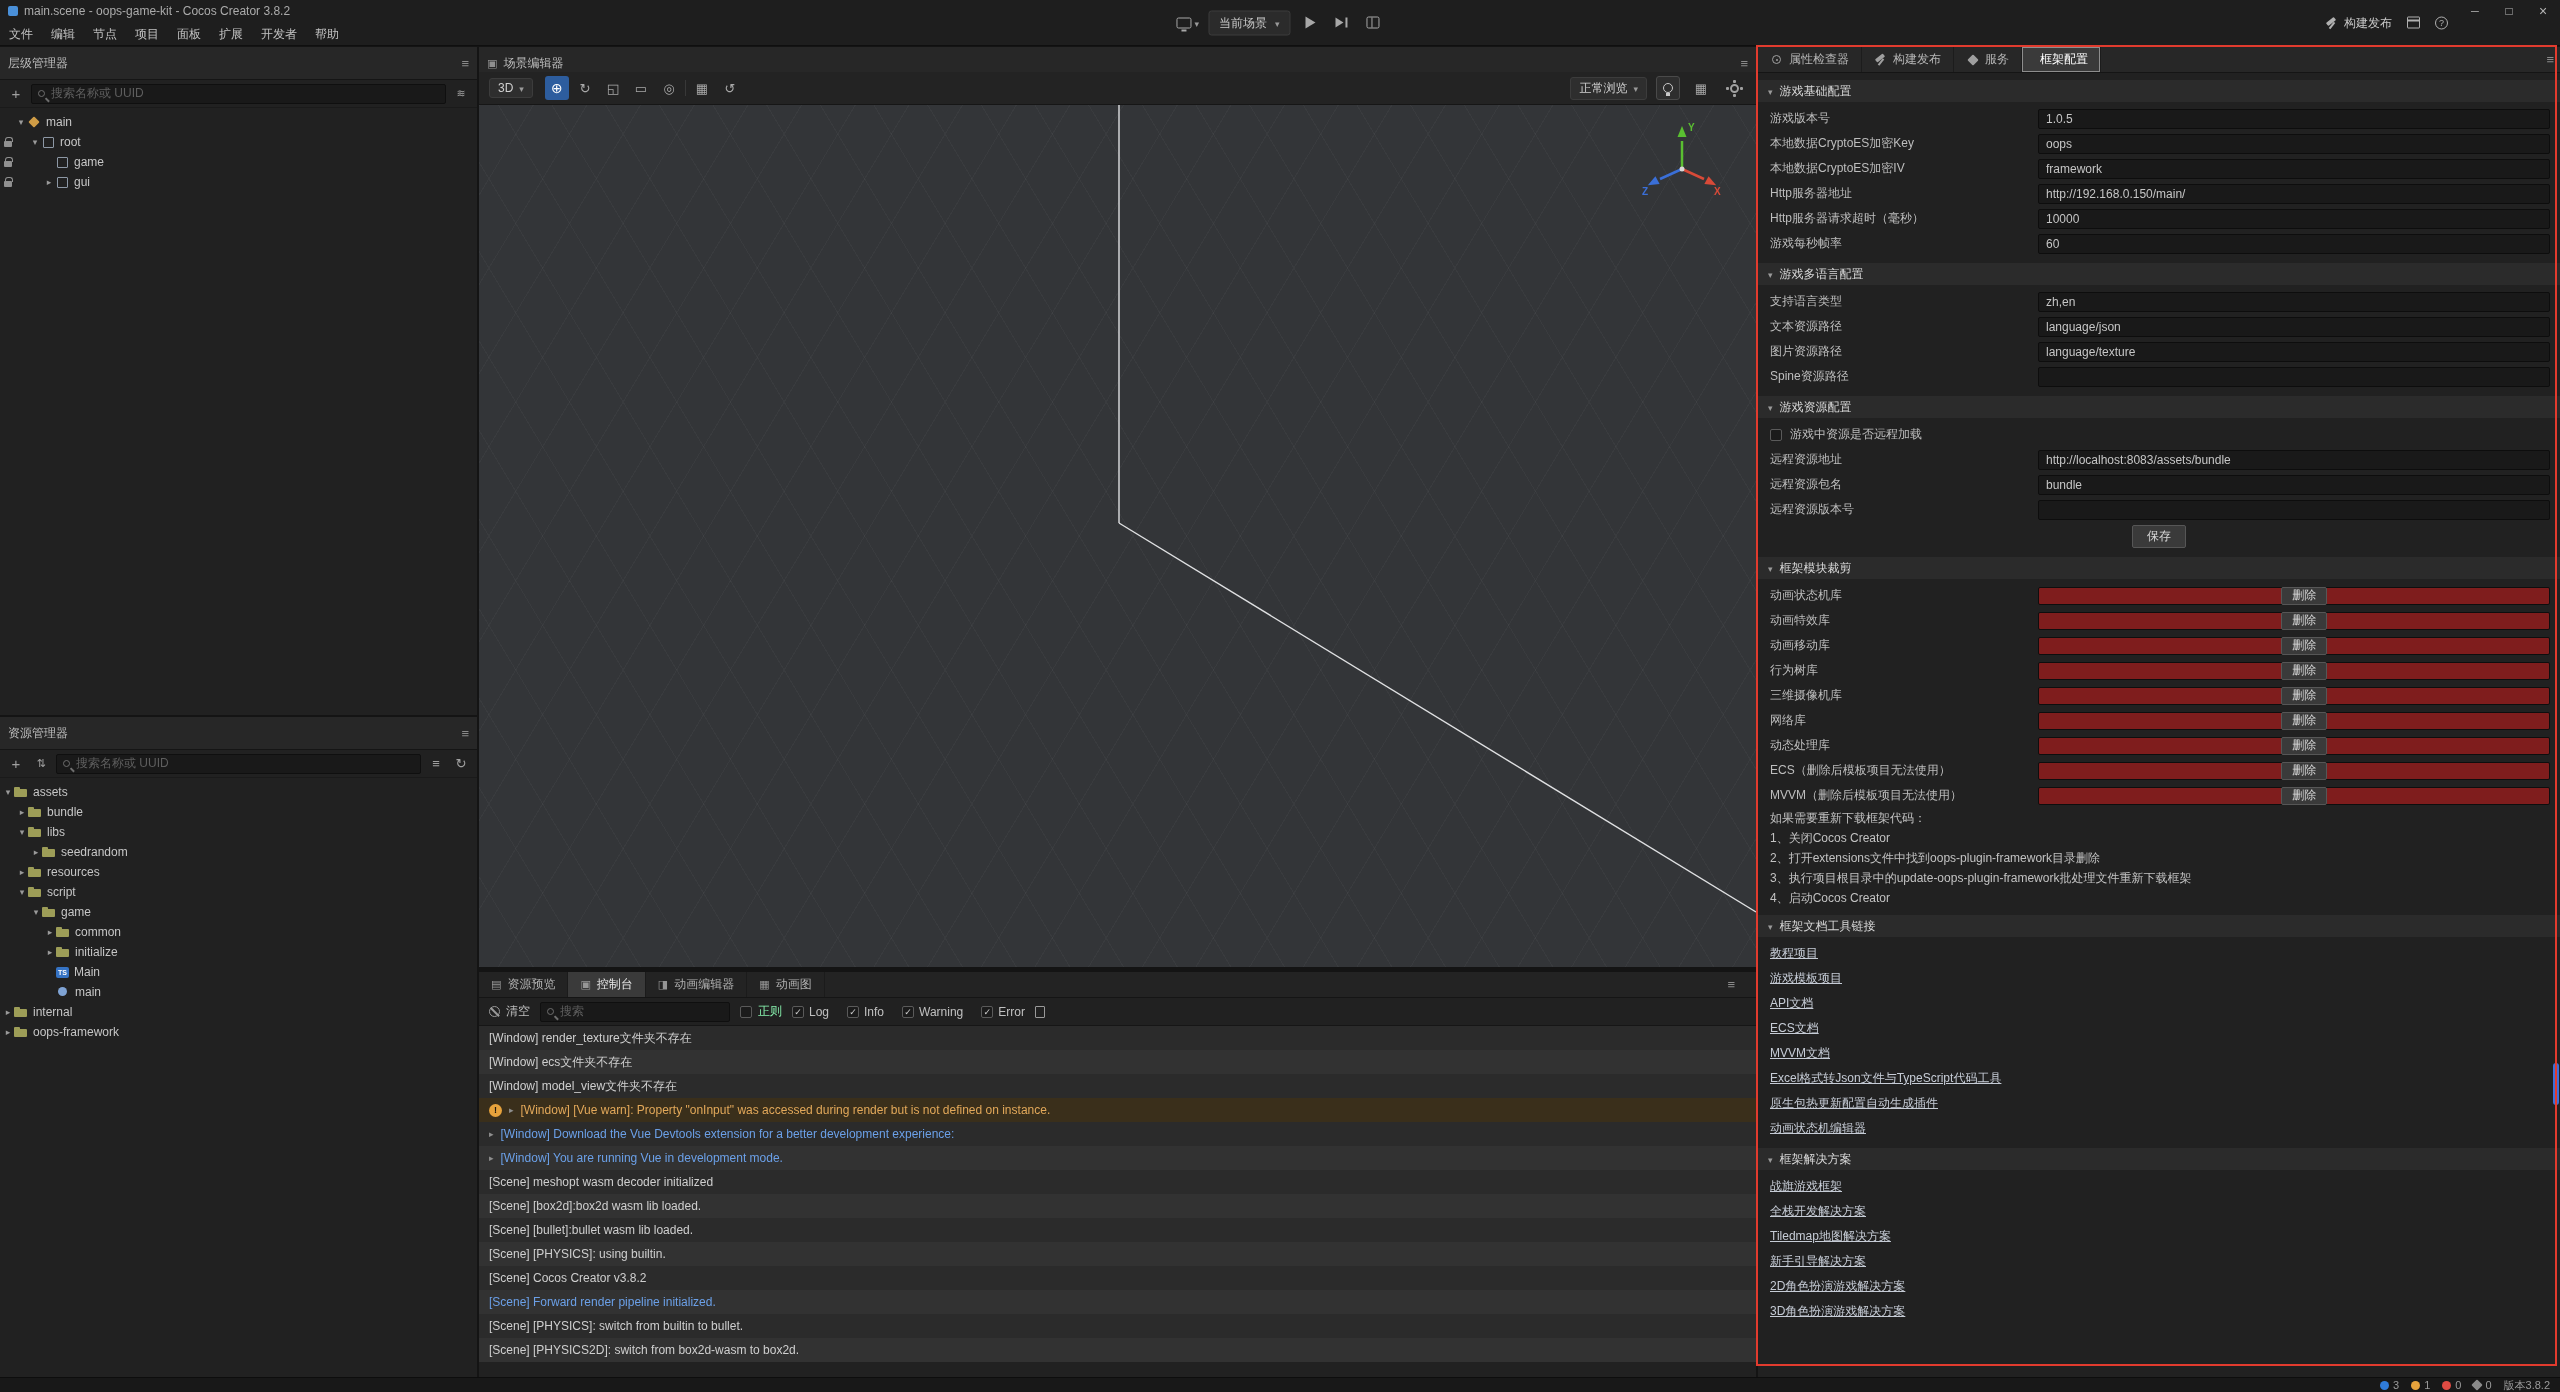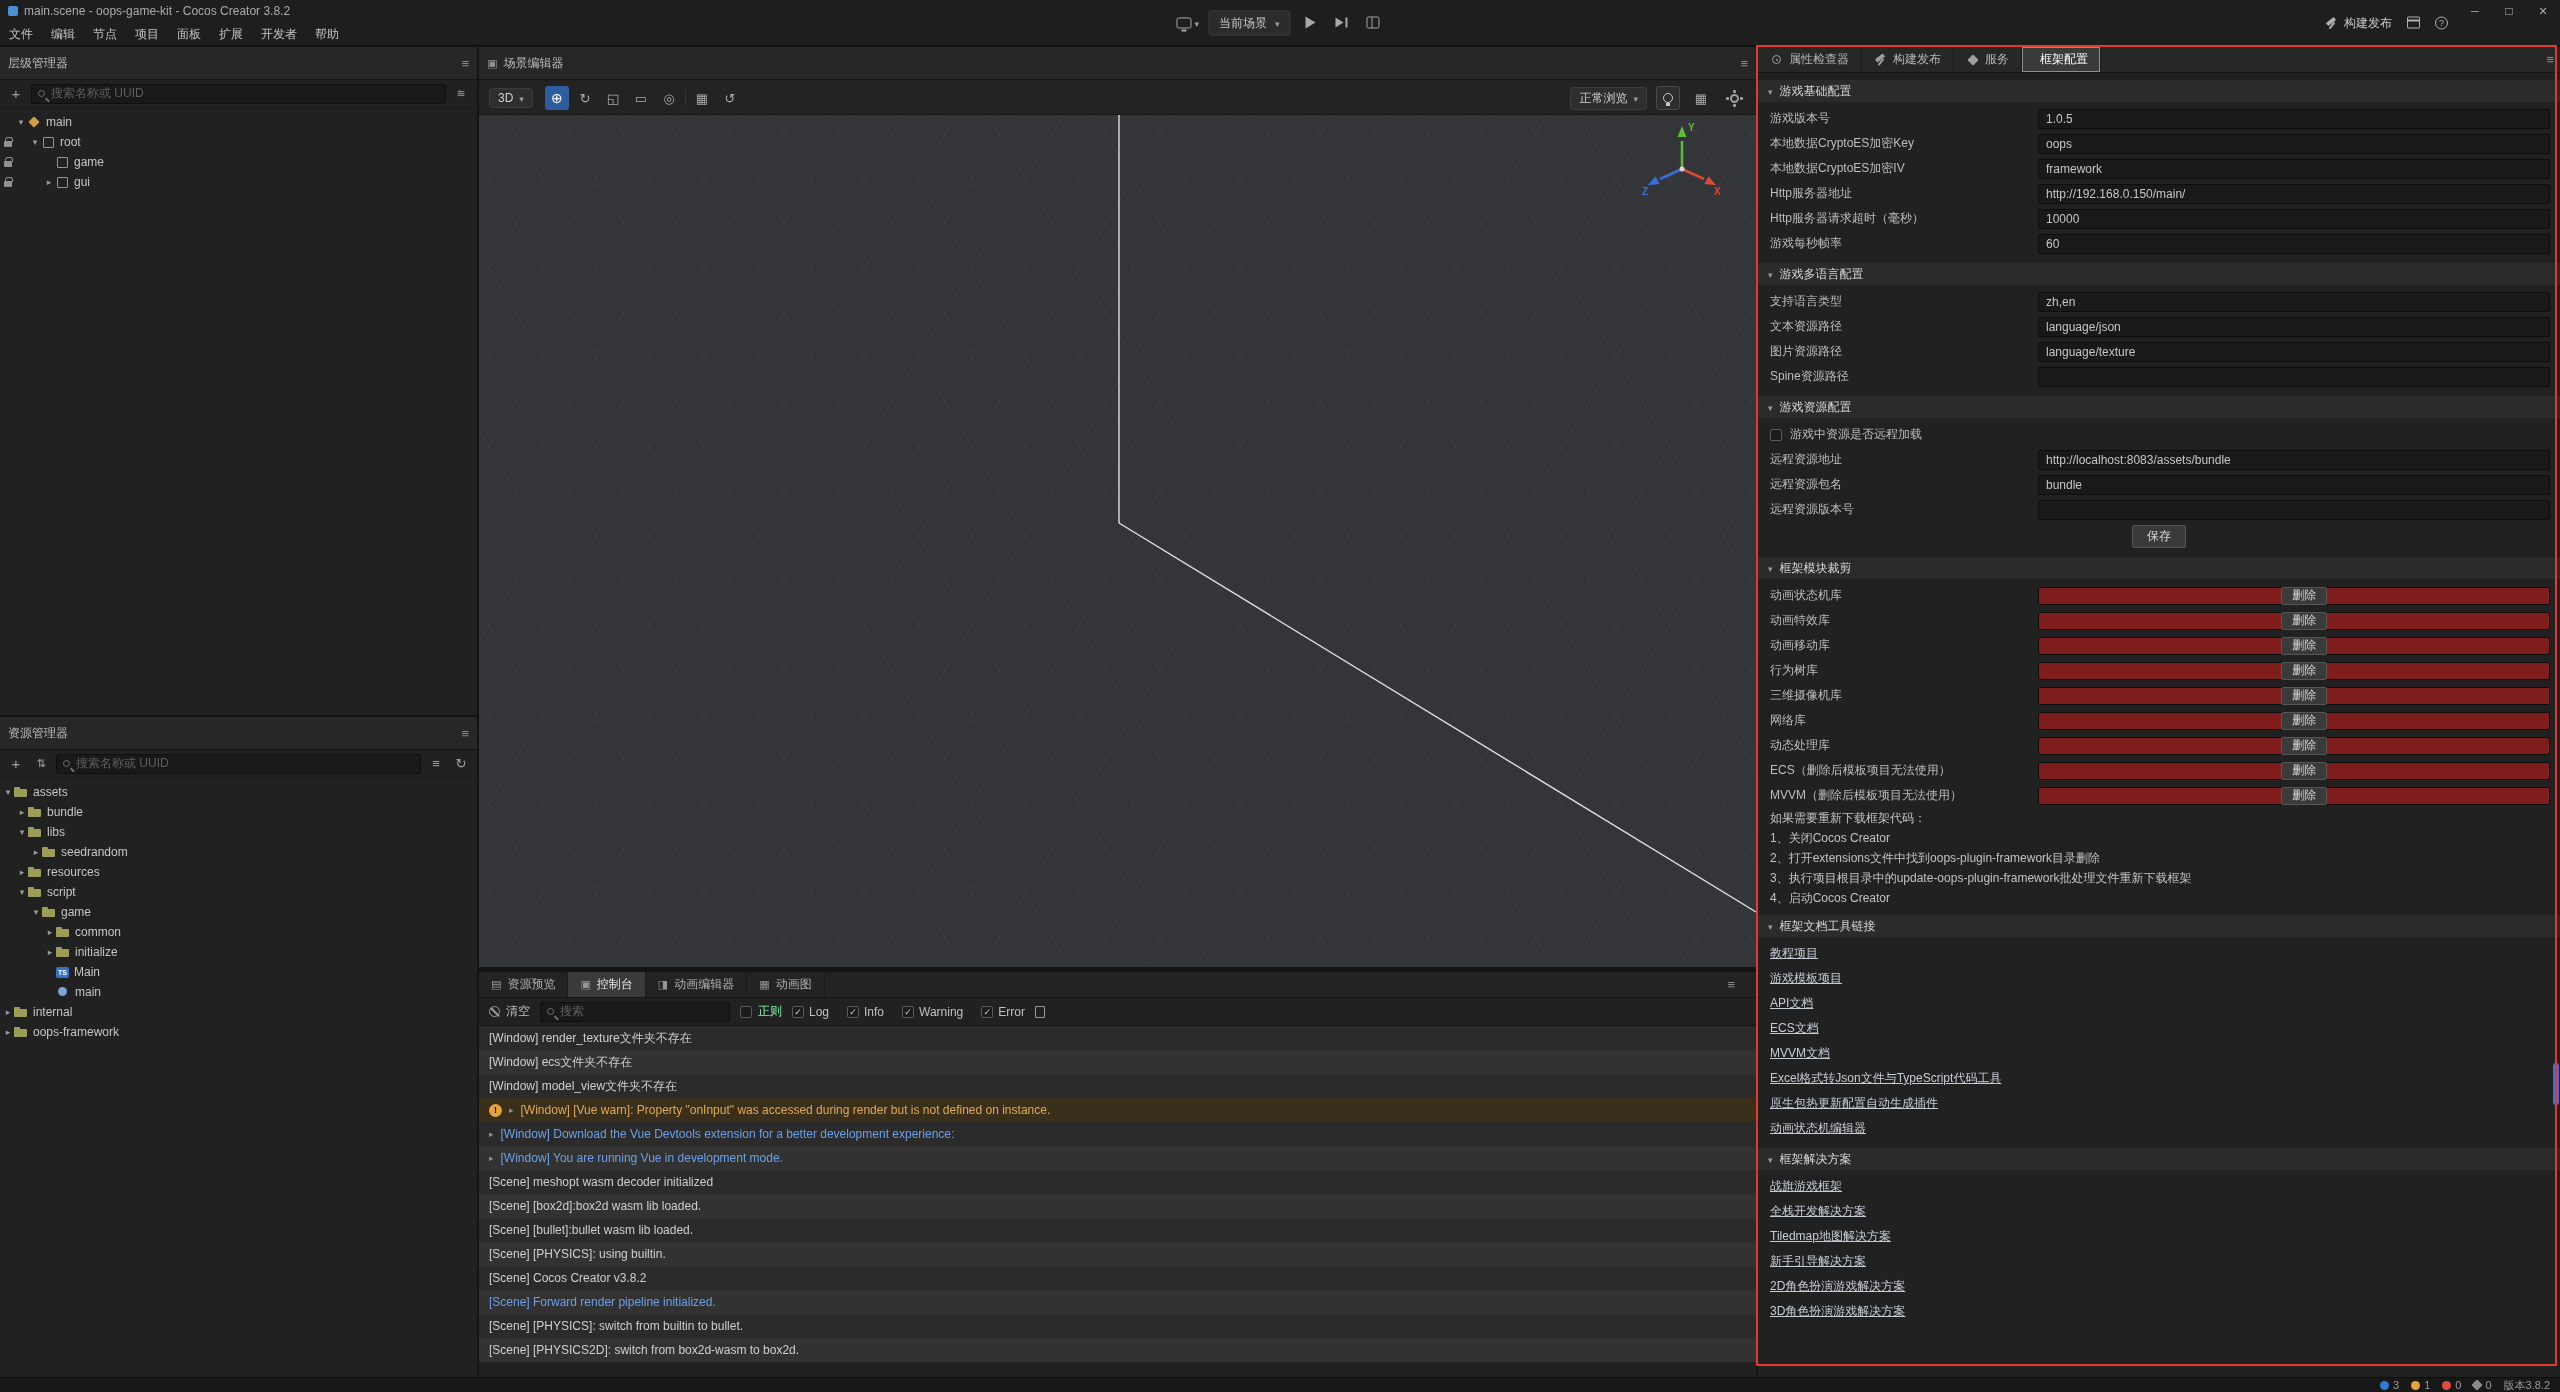--- a/index.html
+++ b/index.html
@@ -82,21 +82,21 @@
   .nicon.m-folder::after{content:"";position:absolute;left:0;top:2px;width:6px;height:3px;background:#9d9d57;border-radius:1px 1px 0 0}
   .nicon.m-ts{background:#3573c4;border-radius:2px;width:13px;height:11px;flex:0 0 13px}
   .nicon.m-ts::before{content:"TS";font-size:7px;font-weight:bold;color:#fff}
   .nicon.m-scene-asset::before{content:"";position:absolute;left:2px;top:2px;width:9px;height:9px;border-radius:50%;background:#7fa3d4}
 
   .hierarchy{left:0;top:47px;width:477px;height:668px}
   .assets{left:0;top:717px;width:477px;bottom:15px}
 
   
   .scene{left:479px;top:47px;width:1277px;height:920px}
-  .stoolbar{position:absolute;left:0;right:0;top:35px;height:33px;background:#232323;border-bottom:1px solid #161616;display:flex;align-items:center;gap:4px;padding:0 10px;z-index:2}
+  .stoolbar{position:absolute;left:0;right:0;top:25px;height:33px;background:#232323;border-bottom:1px solid #161616;display:flex;align-items:center;gap:4px;padding:0 10px;z-index:2}
   .chip{display:flex;align-items:center;gap:6px;background:#2e2e2e;border:1px solid #3c3c3c;border-radius:3px;padding:2px 8px;font-size:12px;color:#cfcfcf}
   .tool{width:24px;height:24px;display:flex;align-items:center;justify-content:center;color:#a8a8a8;font-size:13px;border-radius:3px}
   .tool.active{background:#2d5d9e;color:#fff}
   .t-move::before{content:"⊕";font-size:14px}
   .t-rotate::before{content:"↻"}
   .t-scale::before{content:"◱"}
   .t-rect::before{content:"▭"}
   .t-world::before{content:"◎"}
   .t-snap::before{content:"▦"}
   .t-reset::before{content:"↺"}

